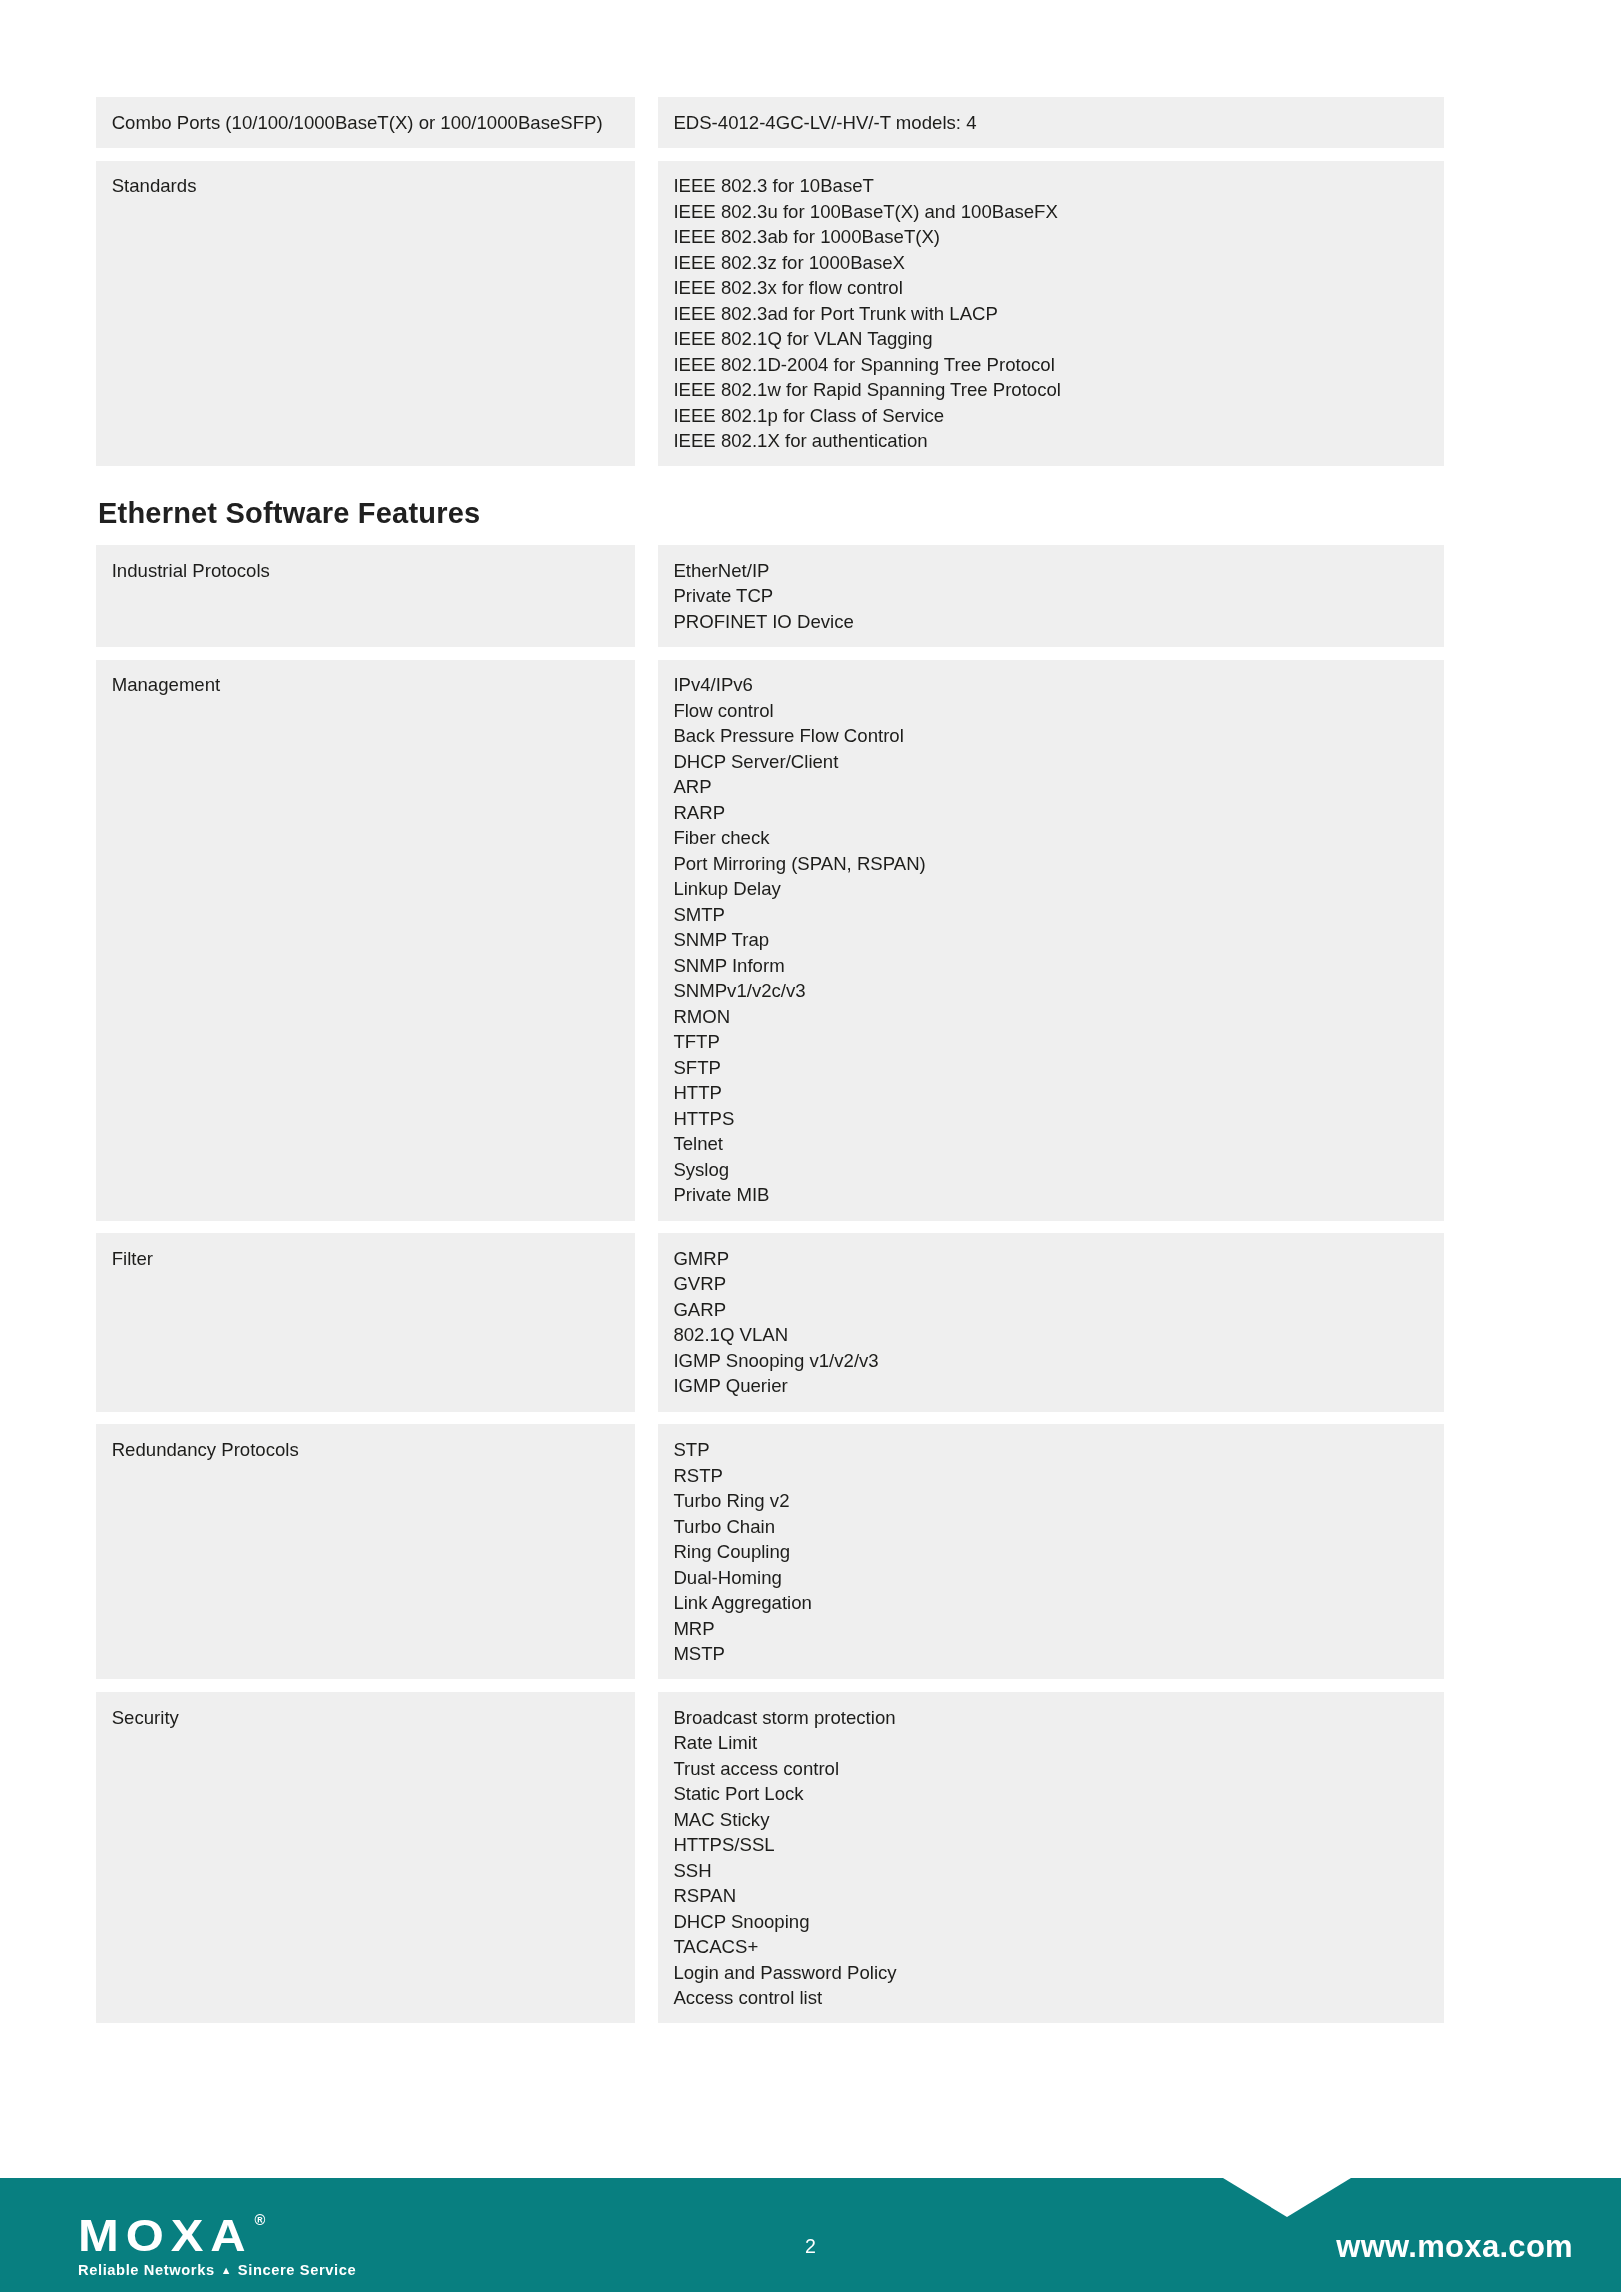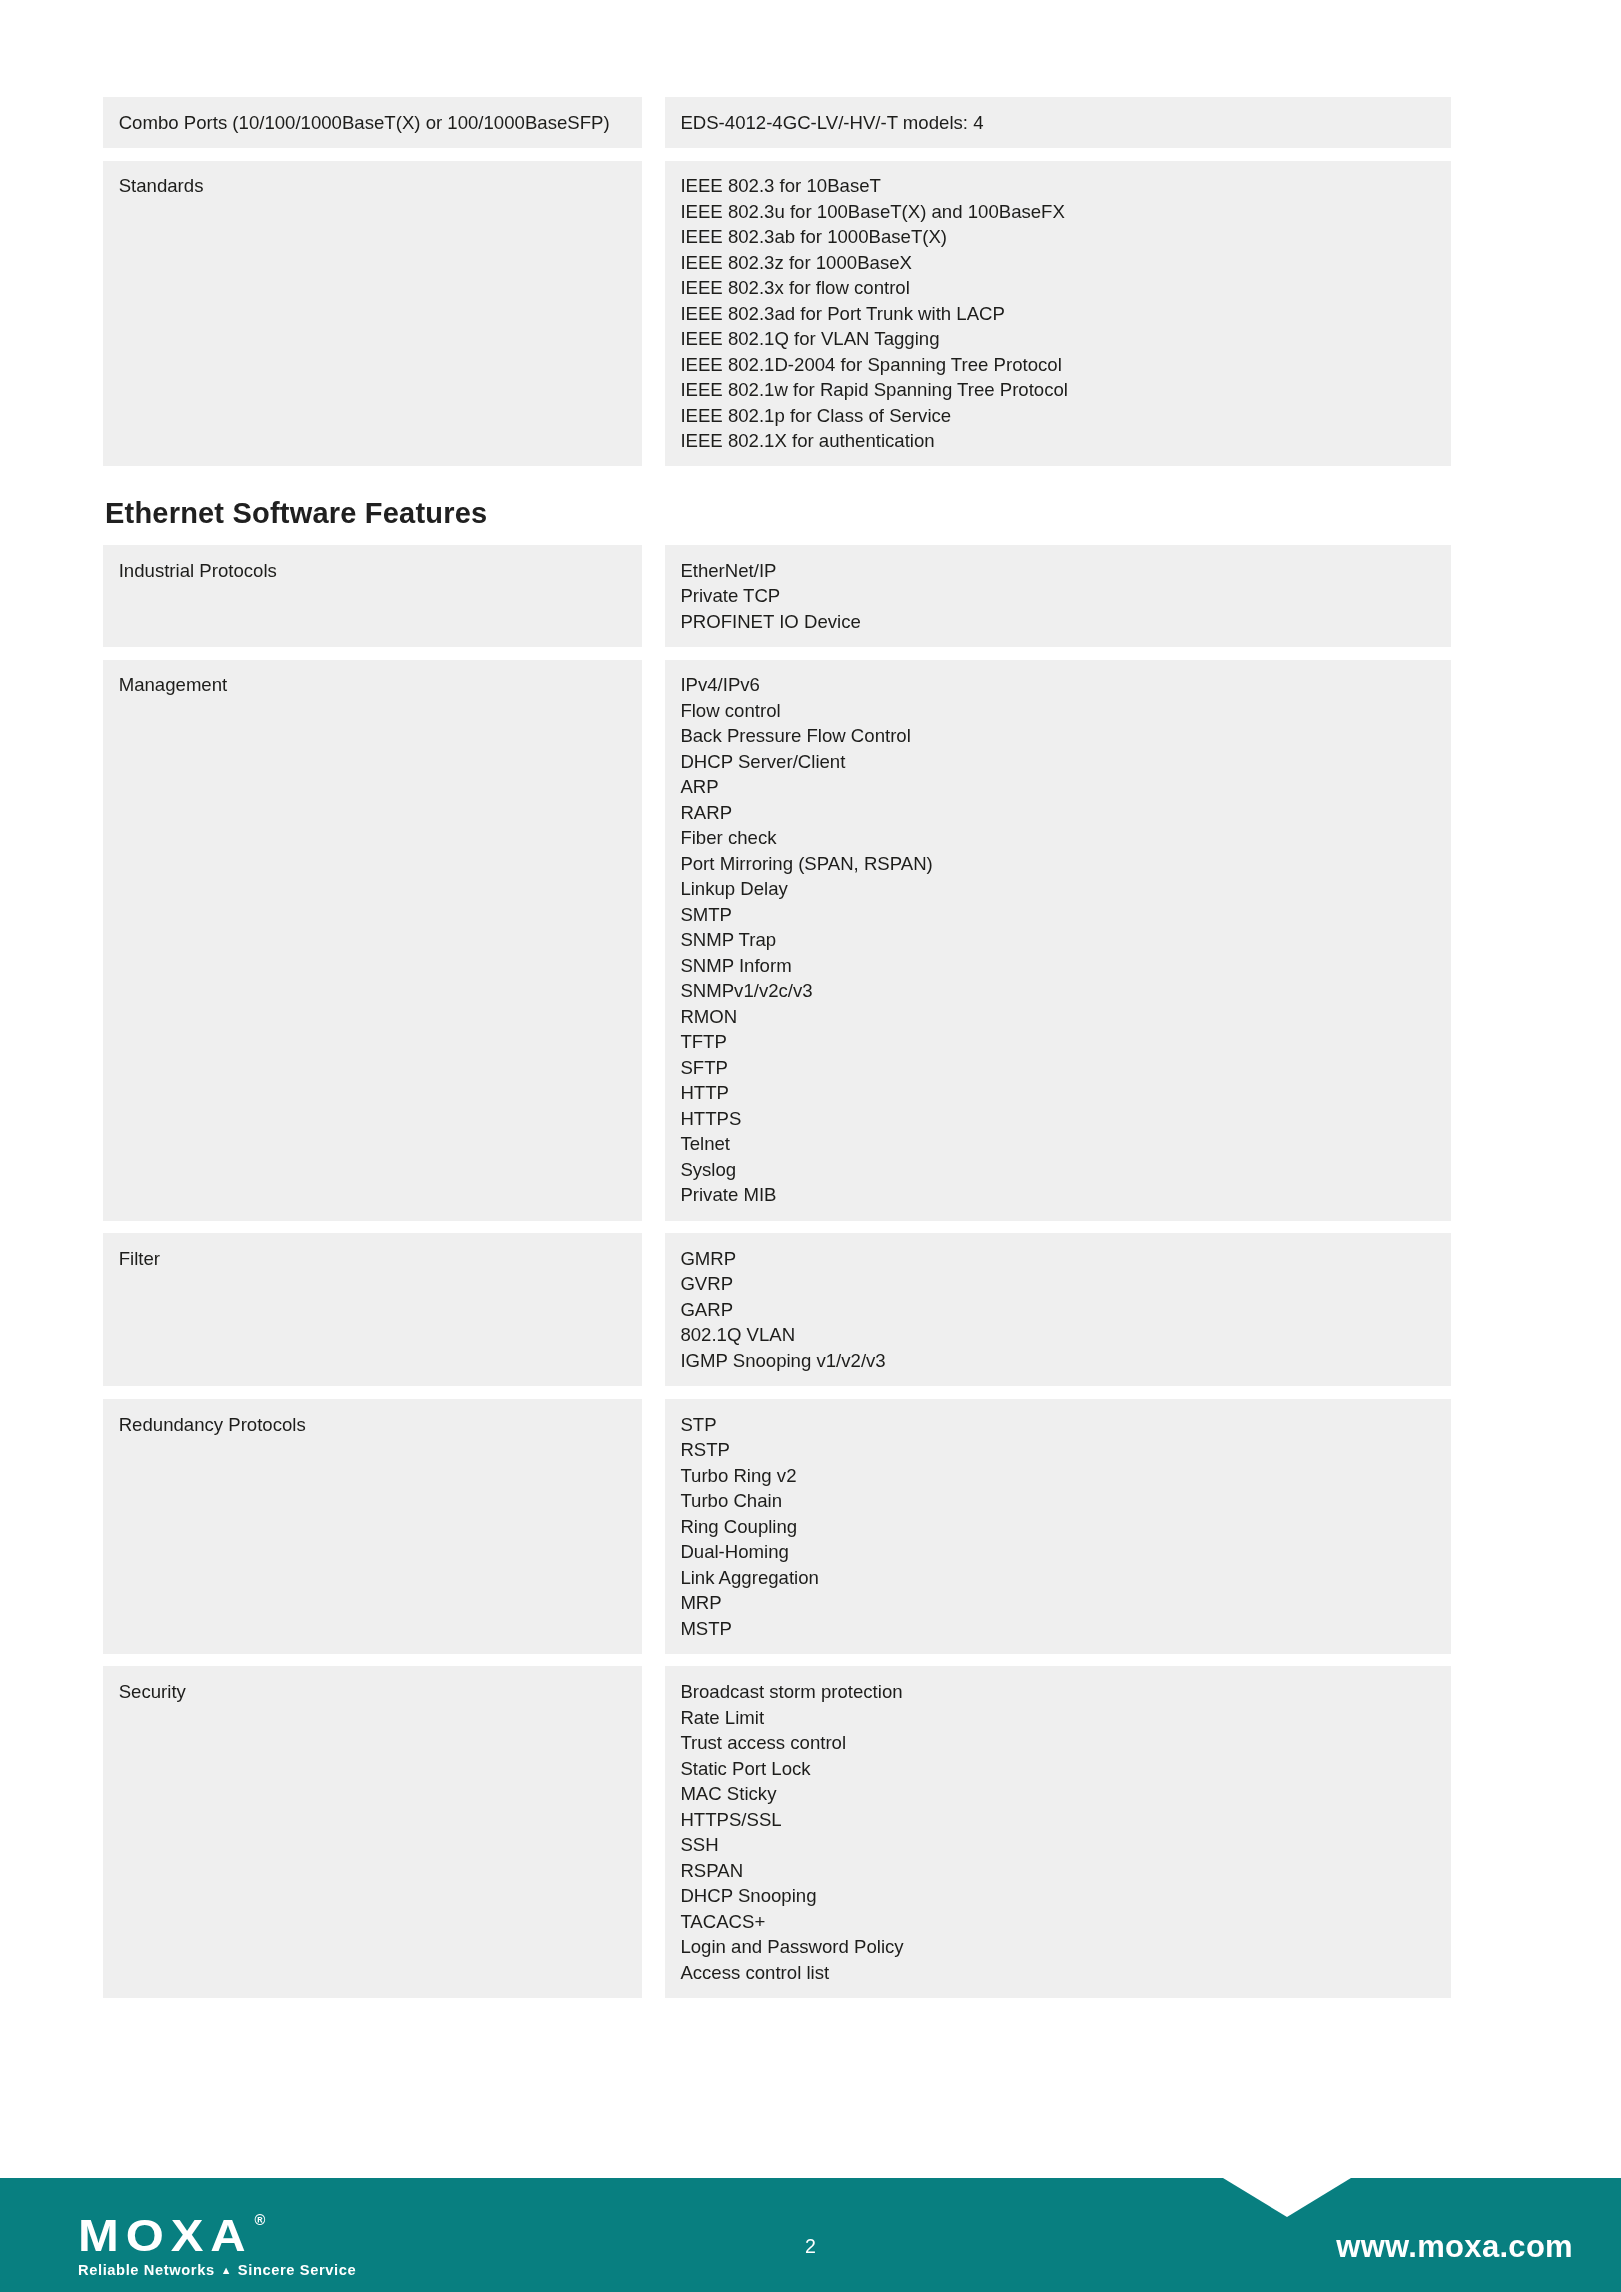--- a/index.html
+++ b/index.html
@@ -16,21 +16,21 @@
   .page{
     position:relative;
     width:1621px;
     height:2293px;
     background:#ffffff;
     overflow:hidden;
     margin:0 auto;
   }
   .spec-table{
     position:absolute;
-    left:103px;
+    left:96px;
     top:97px;
     width:1348px;
   }
   .spec-row{
     display:flex;
     gap:13.7px;
     margin-bottom:12.7px;
   }
   .cell{
     background:var(--cell-bg);
@@ -198,20 +198,21 @@
             </div>
           </div>
           <div class="spec-row">
             <div class="cell label-cell">Filter</div>
             <div class="cell value-cell">
               <div class="value-line">GMRP</div>
               <div class="value-line">GVRP</div>
               <div class="value-line">GARP</div>
               <div class="value-line">802.1Q VLAN</div>
               <div class="value-line">IGMP Snooping v1/v2/v3</div>
+              <div class="value-line">IGMP Querier</div>
             </div>
           </div>
           <div class="spec-row">
             <div class="cell label-cell">Redundancy Protocols</div>
             <div class="cell value-cell">
               <div class="value-line">STP</div>
               <div class="value-line">RSTP</div>
               <div class="value-line">Turbo Ring v2</div>
               <div class="value-line">Turbo Chain</div>
               <div class="value-line">Ring Coupling</div>

